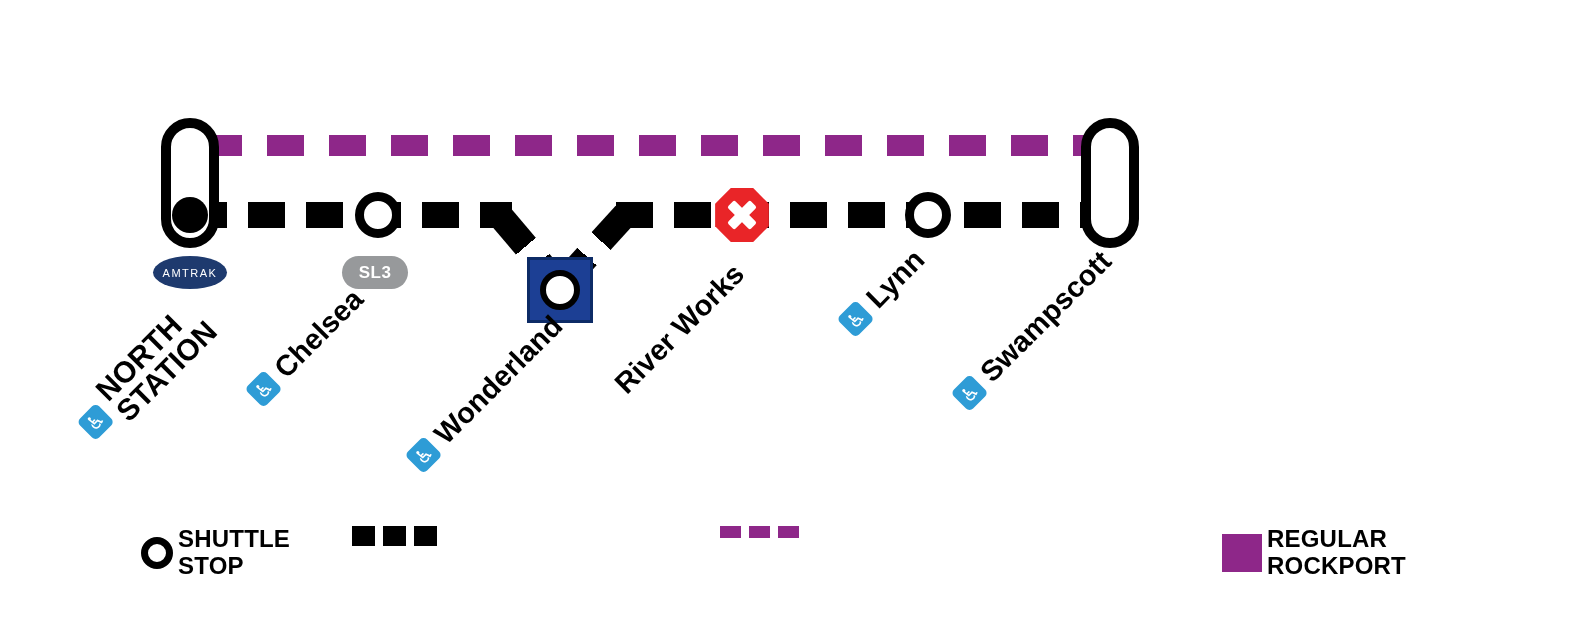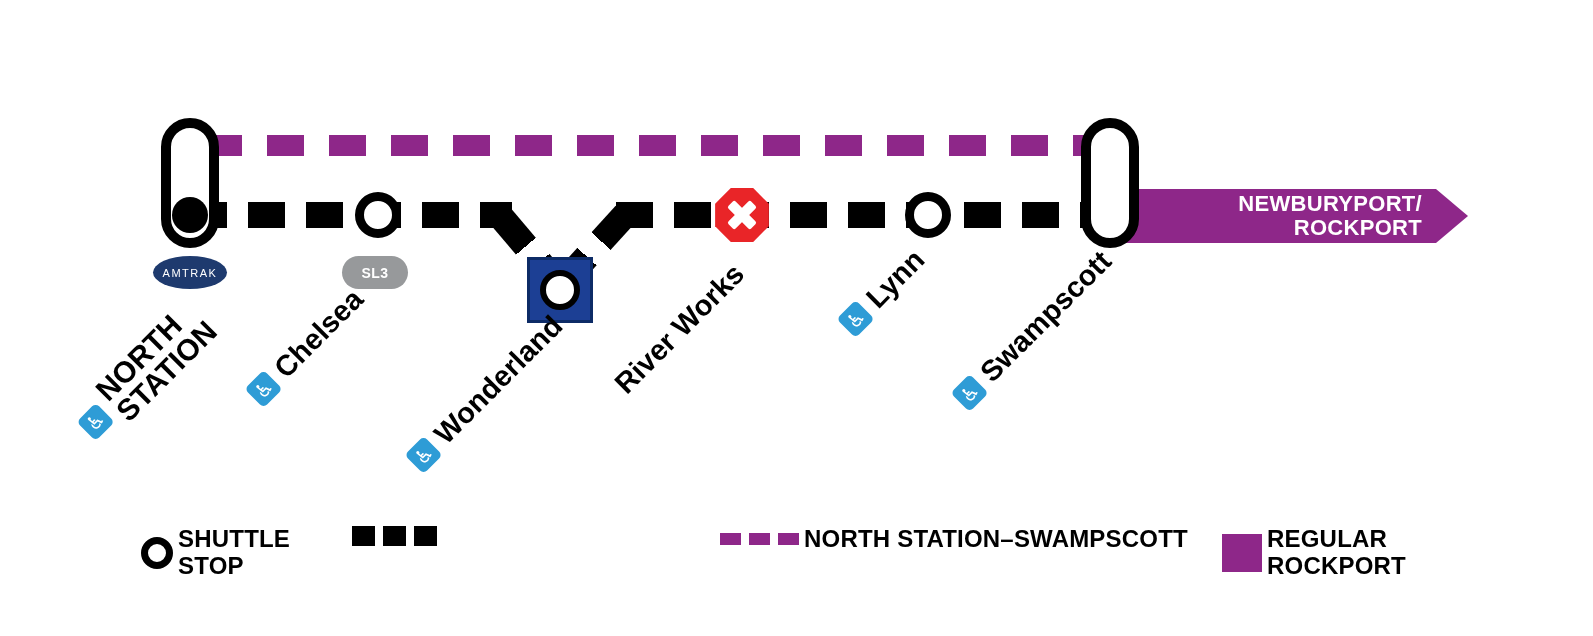--- a/index.html
+++ b/index.html
@@ -60,21 +60,21 @@
 
   
   .amtrak{
     position:absolute;left:153px;top:256px;width:74px;height:33px;background:#1E3A6E;
     border-radius:50%;display:flex;align-items:center;justify-content:center;z-index:6;
   }
   .amtrak span{color:#fff;font-weight:normal;font-size:11px;letter-spacing:1.5px;}
   .sl3{
     position:absolute;left:342px;top:256px;width:66px;height:33px;background:#97999B;
     border-radius:17px;display:flex;align-items:center;justify-content:center;z-index:6;
-    color:#fff;font-weight:bold;font-size:14px;letter-spacing:.5px;
+    color:#fff;font-weight:bold;font-size:17px;letter-spacing:.5px;
   }
 
   
   .st-label{
     position:absolute;display:flex;align-items:center;gap:9px;white-space:nowrap;
     transform:rotate(-45deg);transform-origin:0 50%;
     font-size:29px;font-weight:bold;color:#000;z-index:7;
   }
   .st-label .two-line{line-height:.98;font-size:30px;}
   .st-label .two-line span{display:block;}
@@ -100,24 +100,20 @@
 
 <div class="canvas">
 
   <div class="dash-purple" style="left:205px;top:135px;width:905px;"></div>
 
   <div class="dash-black" style="left:190px;top:202px;width:322px;"></div>
   <div class="dash-black" style="left:616px;top:202px;width:516px;"></div>
   <div class="dash-black arm arm-left"></div>
   <div class="dash-black arm arm-right"></div>
 
-  <div class="dest-arrow">
-    <span>NEWBURYPORT/</span>
-    <span>ROCKPORT</span>
-  </div>
 
   <div class="terminal-pill" style="left:161px;top:118px;"></div>
   <div class="north-dot"></div>
 
   <div class="stop-circle" style="left:355px;top:192px;"></div>
 
   <div class="wonderland-box">
     <div class="wonderland-circle"></div>
   </div>
 
@@ -177,21 +173,20 @@
     </div>
   </div>
 
   <div class="legend-item" style="left:352px;top:526px;">
     <div class="lg-dash-black"></div>
   </div>
 
   <div class="legend-item" style="left:720px;top:526px;">
     <div class="lg-dash-purple"></div>
     <div class="legend-text">
-      <span>NORTH STATION–SWAMPSCOTT</span>
     </div>
   </div>
 
   <div class="legend-item" style="left:1222px;top:526px;">
     <div class="lg-square"></div>
     <div class="legend-text">
       <span>REGULAR</span>
       <span>ROCKPORT</span>
     </div>
   </div>

